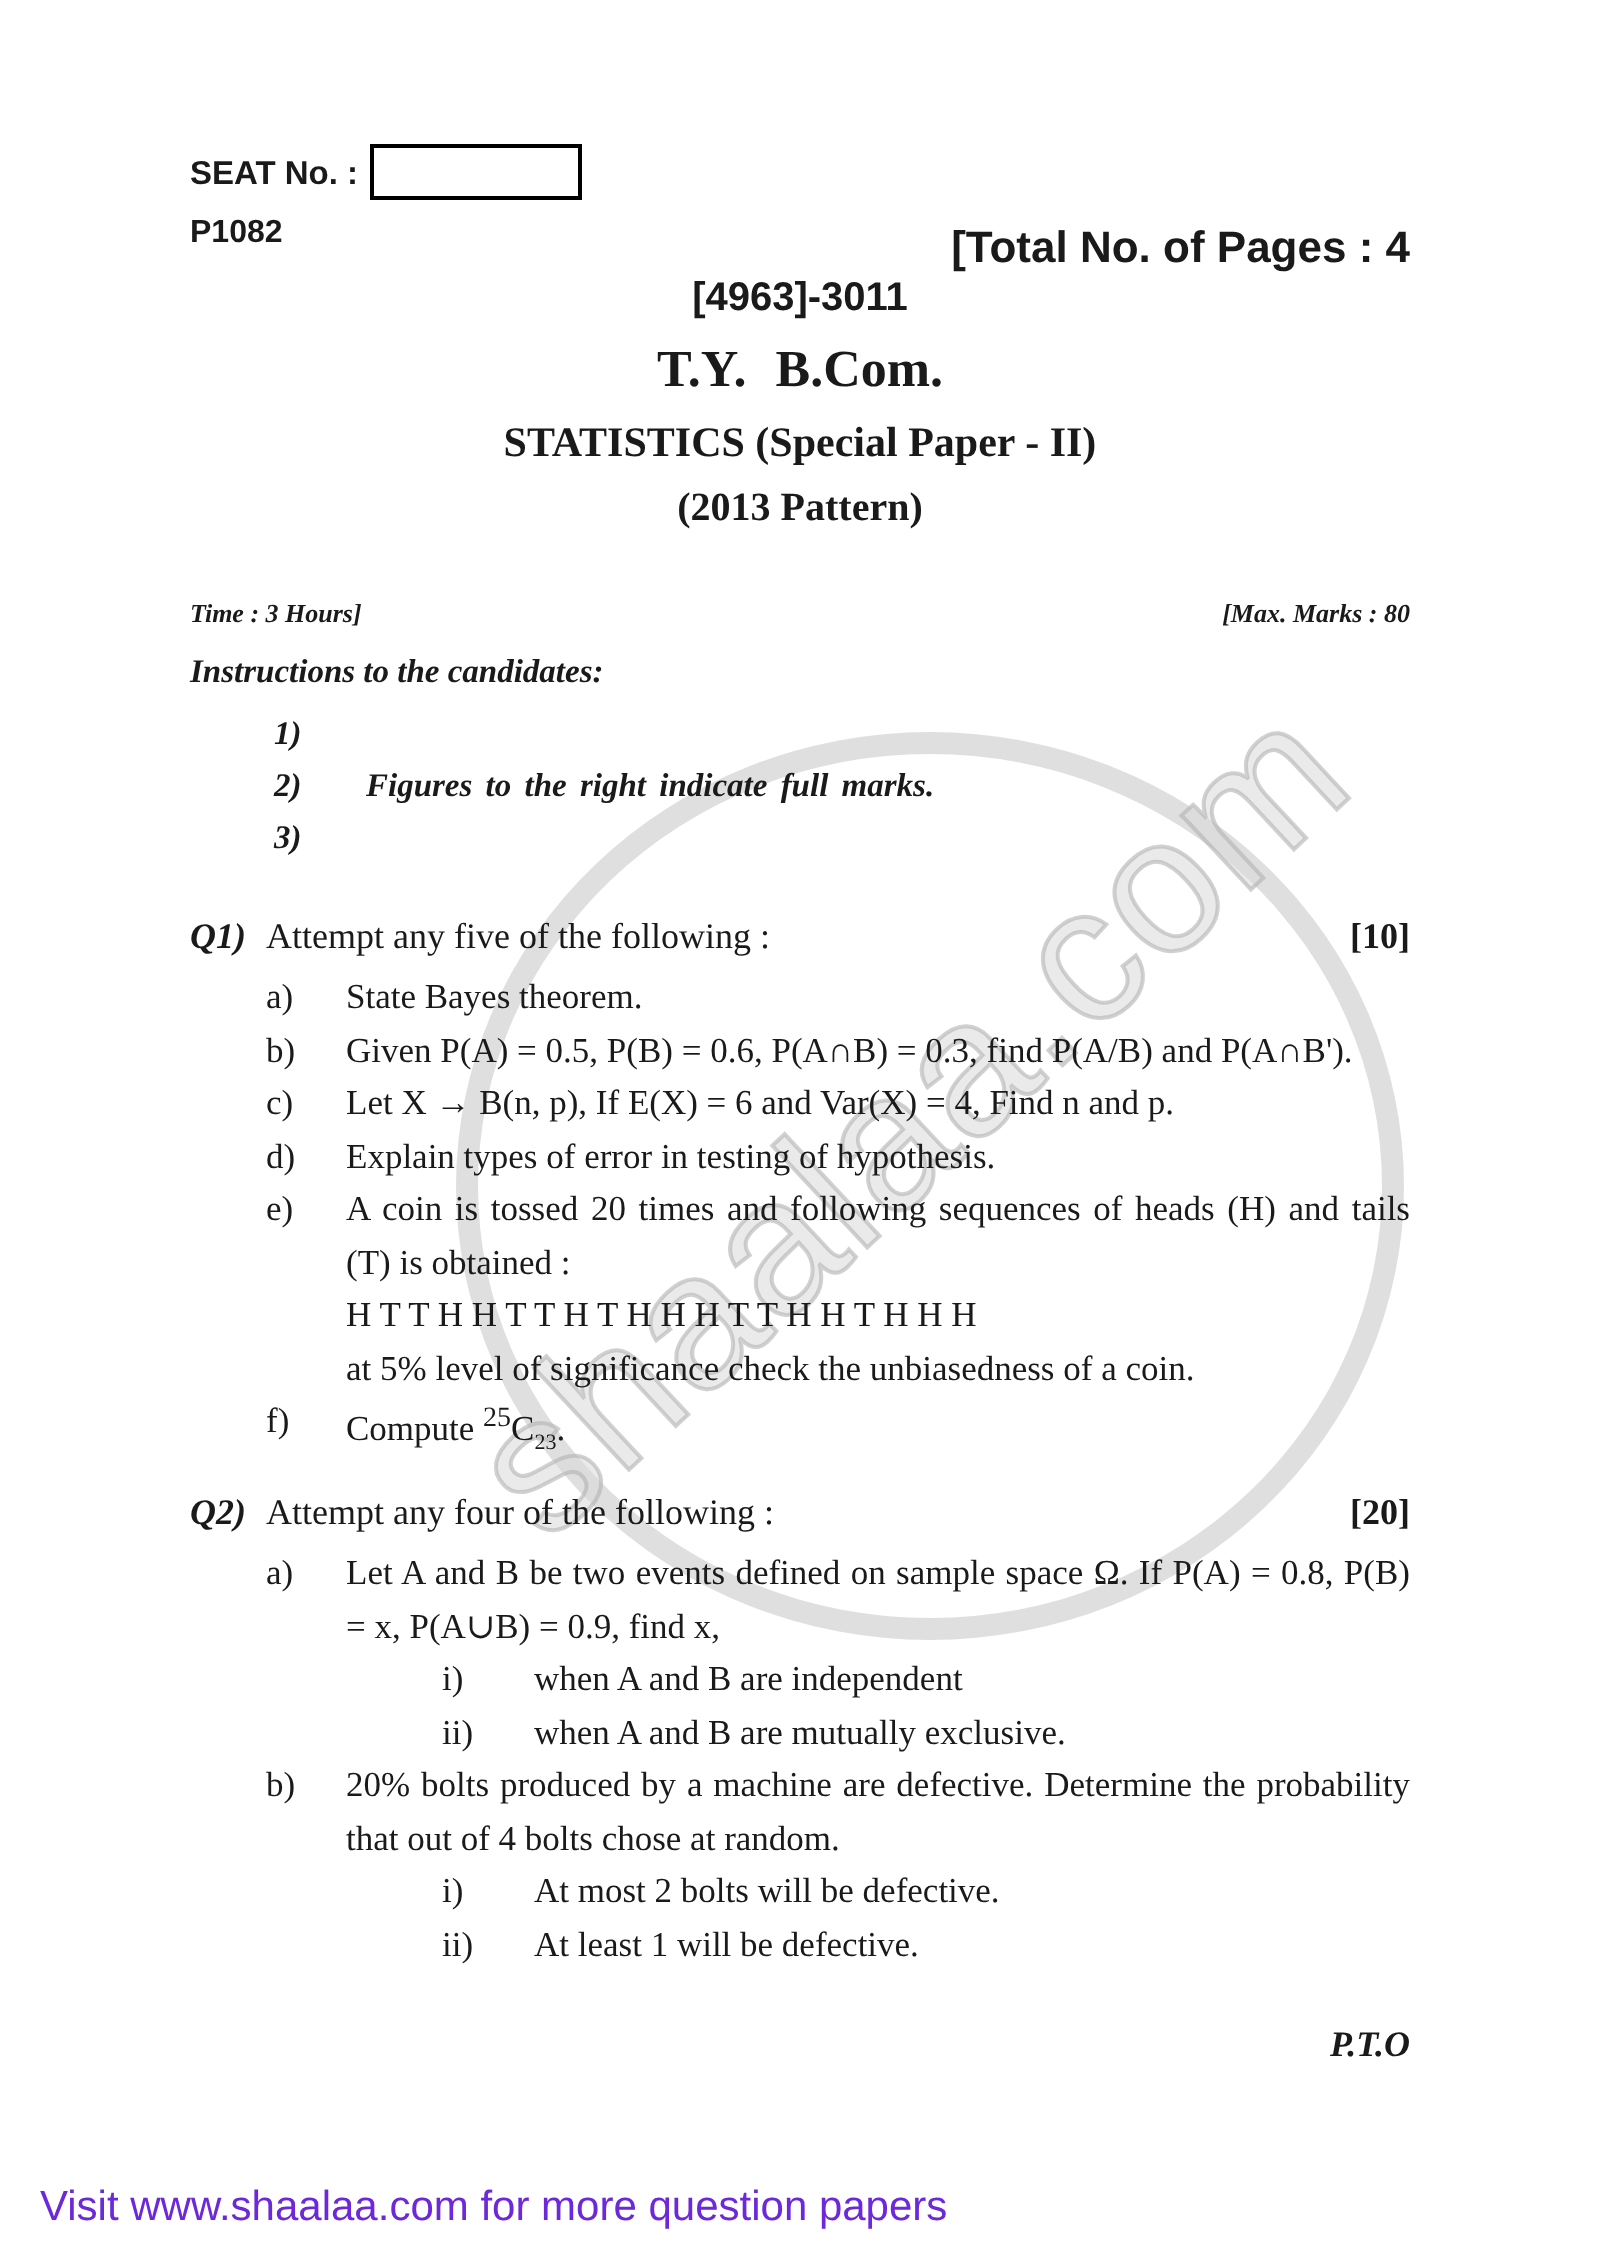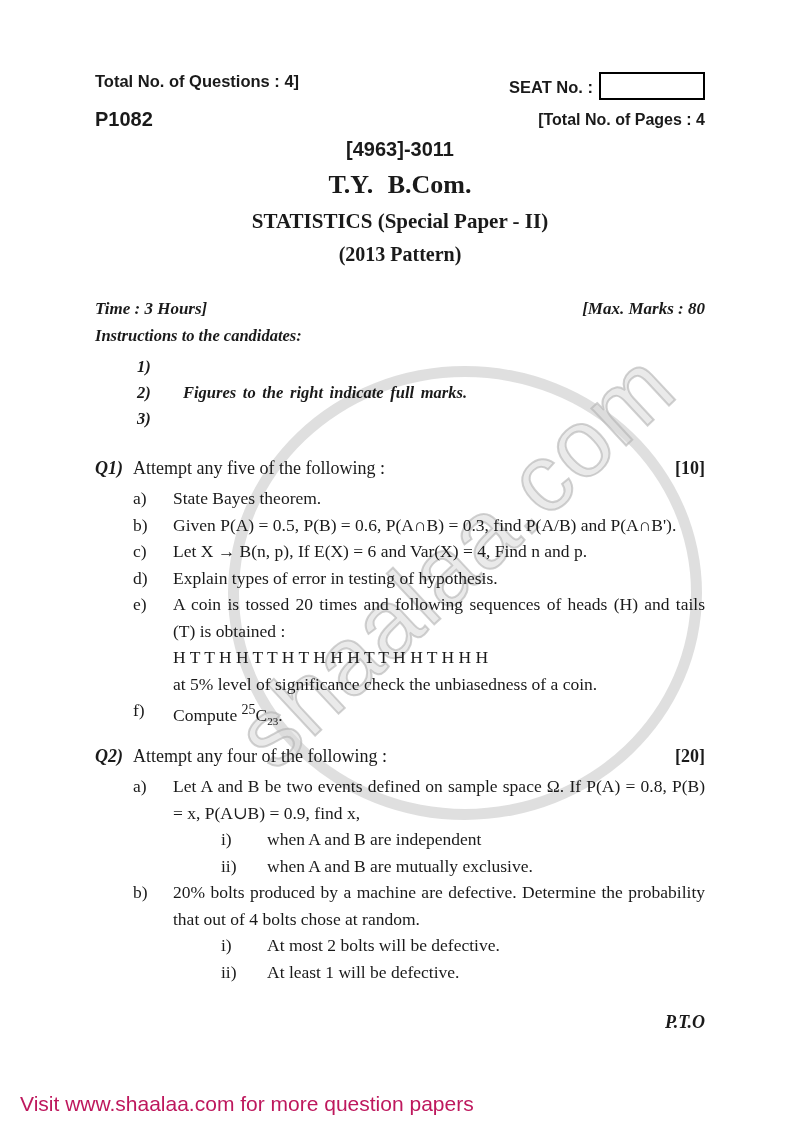--- a/index.html
+++ b/index.html
@@ -20,33 +20,33 @@
 
   .hdr-row1{position:absolute;top:72px;left:95px;width:610px;display:flex;
             justify-content:space-between;align-items:flex-start;
             font-family:"Liberation Sans","DejaVu Sans",sans-serif;font-weight:700;font-size:16.5px;}
   .seat-group{display:flex;align-items:flex-start;gap:6px;}
   .seat-label{padding-top:6px;}
   .seat-box{width:102px;height:24px;border:2px solid #000;background:#fff;}
   .hdr-row2{position:absolute;top:108px;left:95px;width:610px;display:flex;
             justify-content:space-between;align-items:flex-start;
             font-family:"Liberation Sans","DejaVu Sans",sans-serif;font-weight:700;}
-  .paper-code{font-size:20px;}
-  .total-pages{font-size:16px;margin-top:3px;}
+  .paper-code{font-size:16px;}
+  .total-pages{font-size:22px;margin-top:3px;}
 
   .title-block{position:absolute;top:138px;left:0;width:800px;text-align:center;font-weight:700;}
   .title-block .line{margin-bottom:9px;}
   .t-number{font-family:"Liberation Sans","DejaVu Sans",sans-serif;font-size:20px;}
   .t-course{font-size:26px;word-spacing:8px;}
   .t-subject{font-size:21px;}
   .t-paper{font-size:20px;}
   .t-pattern{font-size:20px;}
 
   .meta-row{position:absolute;top:299px;left:95px;width:610px;display:flex;
-            justify-content:space-between;font-weight:700;font-style:italic;font-size:17px;}
+            justify-content:space-between;font-weight:700;font-style:italic;font-size:13px;}
 
   .instructions{position:absolute;top:326px;left:95px;width:610px;
                 font-weight:700;font-style:italic;font-size:16.5px;}
   .instr-heading{margin-bottom:8px;}
   .instr-item{display:flex;margin-left:42px;line-height:26px;}
   .instr-label{width:46px;flex:none;}
   .instr-text{word-spacing:2.5px;}
 
   .question{position:absolute;left:95px;width:610px;}
   .q1{top:456px;}
@@ -61,36 +61,35 @@
   .item-body{flex:1;min-width:0;}
   .item-text{text-align:justify;}
   .subitem{display:flex;margin-left:48px;}
   .sub-label{width:46px;flex:none;}
   sup{font-size:14px;}
   sub{font-size:11px;}
 
   .pto{position:absolute;top:1012px;left:95px;width:610px;text-align:right;
        font-weight:700;font-style:italic;font-size:18px;}
   .footer-note{position:absolute;top:1092px;left:20px;
-               font-family:"Liberation Sans","DejaVu Sans",sans-serif;font-size:21px;color:#be185d;}
+               font-family:"Liberation Sans","DejaVu Sans",sans-serif;font-size:21px;color:#6d28d9;}
 </style>
 </head>
 <body>
 
 <div class="page">
 
   <div class="watermark">
     <div class="wm-circle"></div>
     <div class="wm-text">shaalaa.com</div>
   </div>
 
   <div class="content">
 
     <div class="hdr-row1">
-      <span>Total No. of Questions : 4]</span>
       <span class="seat-group">
         <span class="seat-label">SEAT No. :</span>
         <span class="seat-box"></span>
       </span>
     </div>
 
     <div class="hdr-row2">
       <span class="paper-code">P1082</span>
       <span class="total-pages">[Total No. of Pages : 4</span>
     </div>

